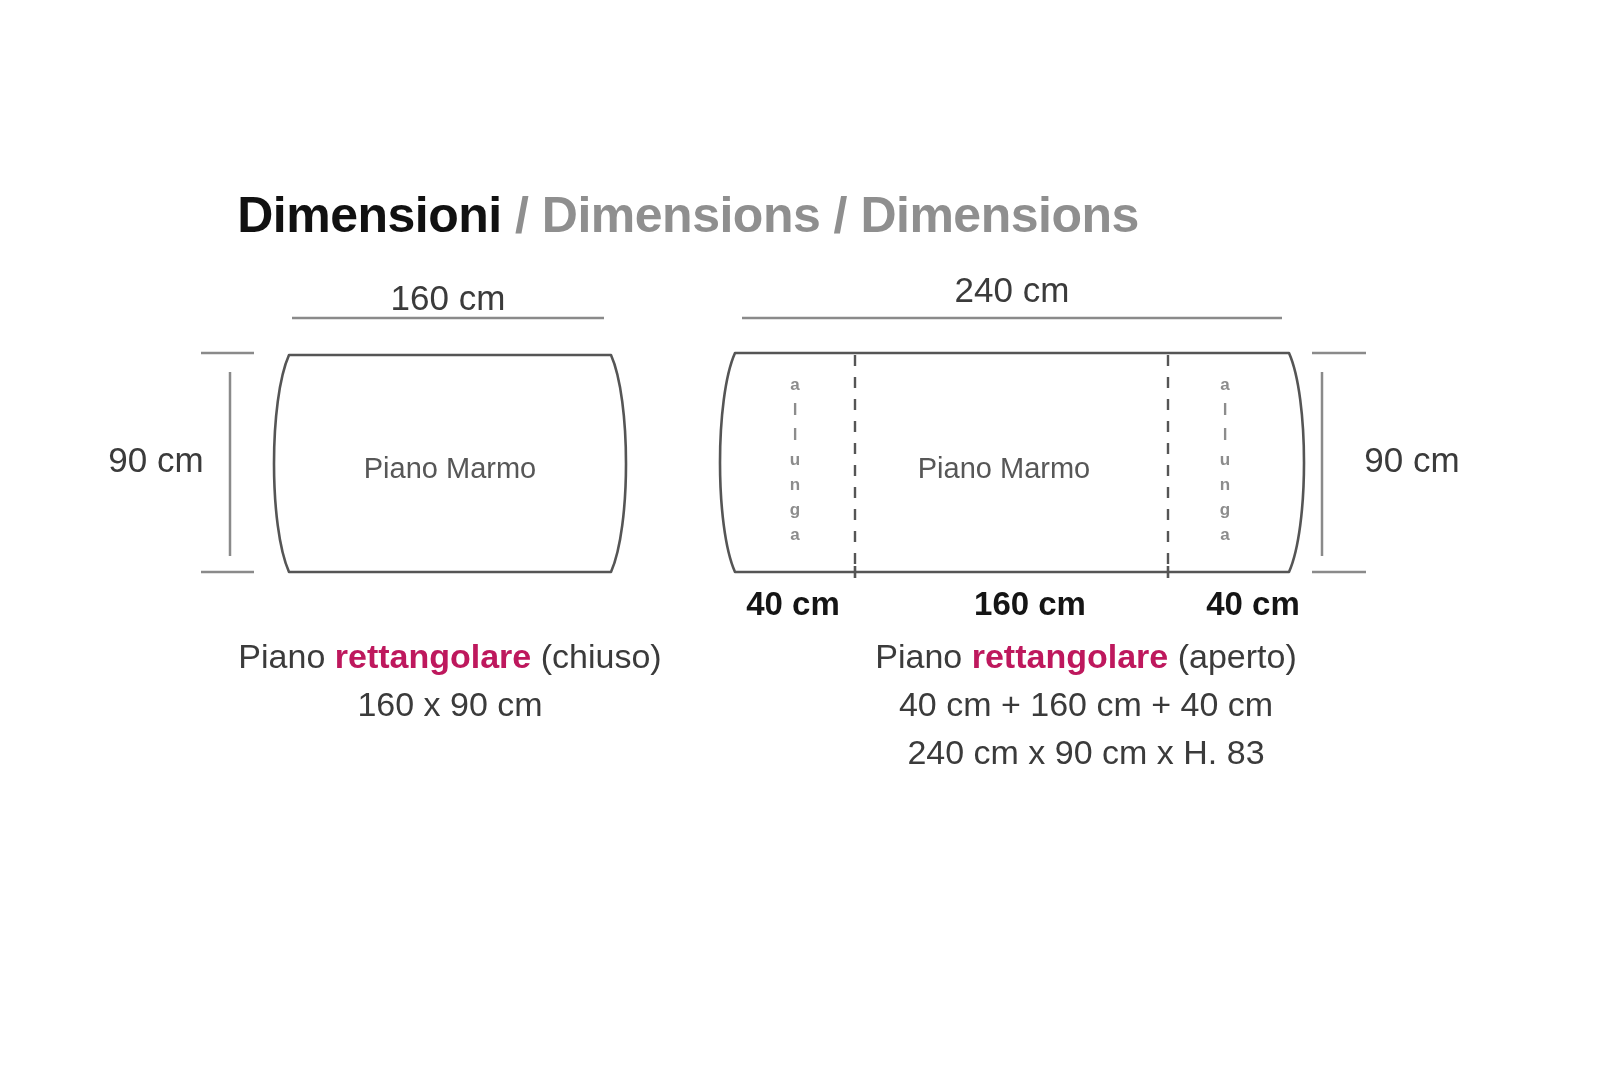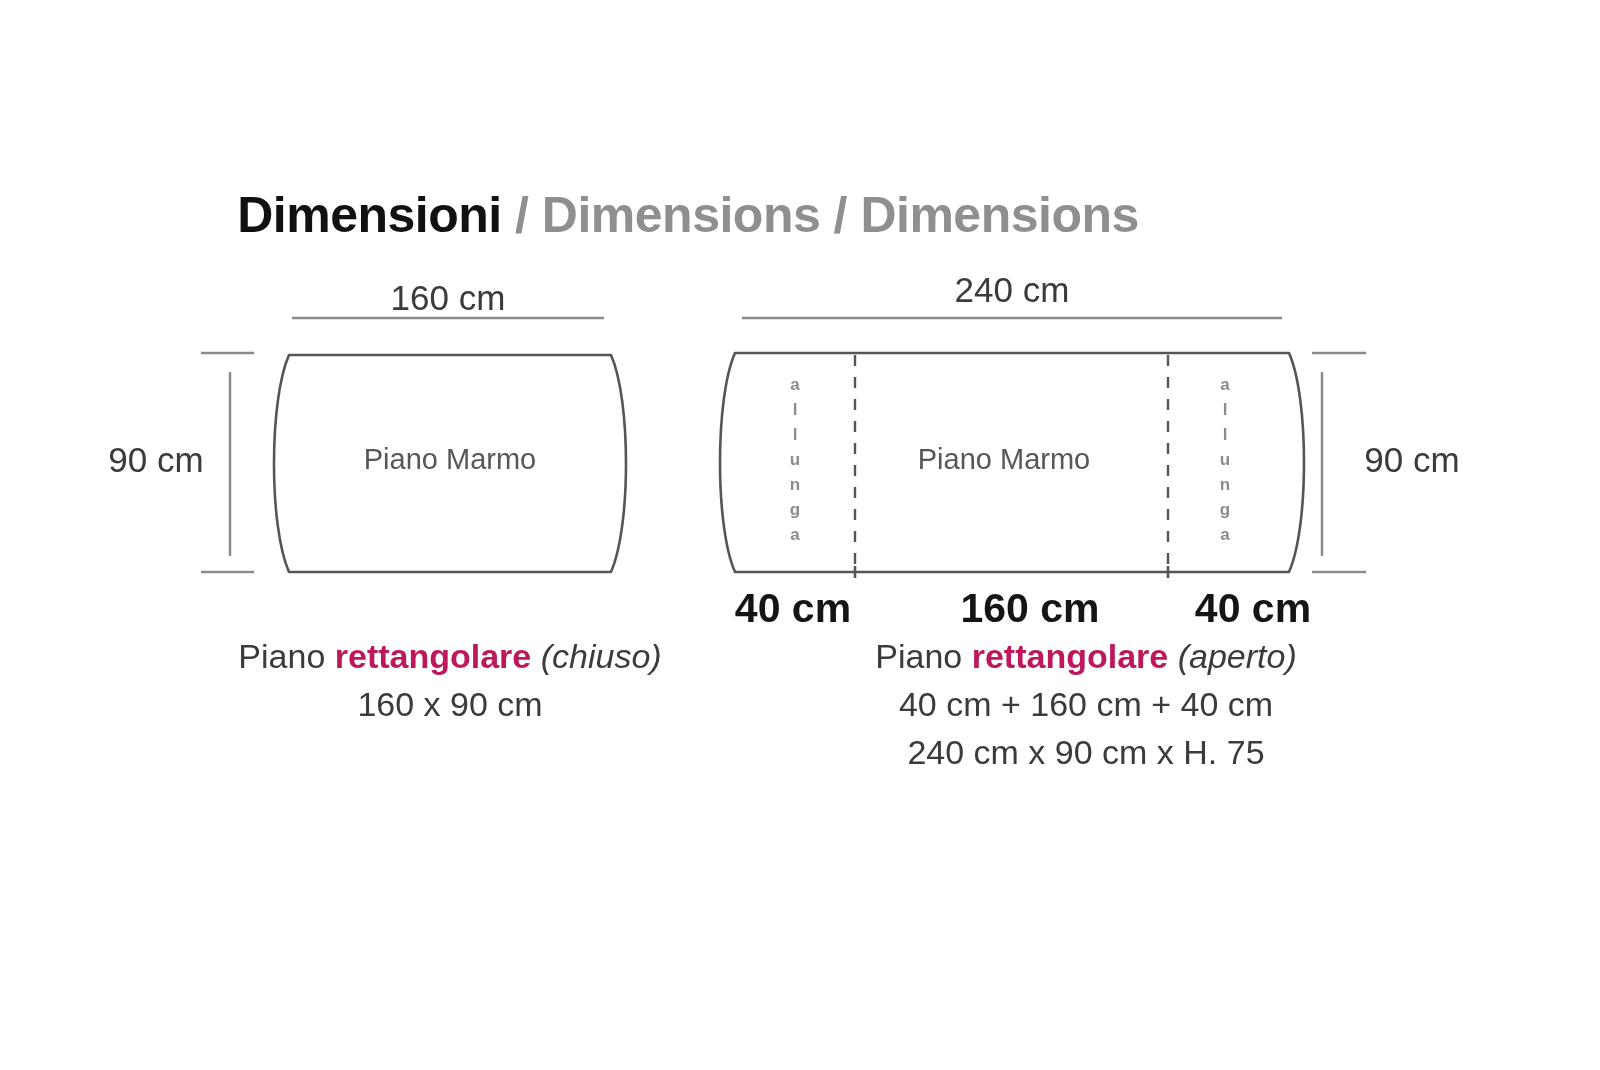--- a/index.html
+++ b/index.html
@@ -47,21 +47,21 @@
   
   .dim-label {
     position: absolute;
     color: #3b3b3b;
     font-size: 35px;
     white-space: nowrap;
   }
   .dim-label.bold {
     font-weight: bold;
     color: #151515;
-    font-size: 41px;
+    font-size: 33px;
   }
 
   #label-160-top {
     left: 292px; top: 278px; width: 312px;
     text-align: center;
   }
   #label-240-top {
     left: 742px; top: 270px; width: 540px;
     text-align: center;
   }
@@ -85,20 +85,21 @@
     left: 1178px; top: 585px; width: 150px;
     text-align: center;
   }
 
   
   .surface-label {
     position: absolute;
     color: #575757;
     font-size: 29px;
     white-space: nowrap;
+    margin-top: 9px;
   }
   #surface-left {
     left: 290px; top: 443px; width: 320px;
     text-align: center;
   }
   #surface-right {
     left: 872px; top: 443px; width: 264px;
     text-align: center;
   }
 
@@ -120,21 +121,21 @@
   
   .caption-block {
     position: absolute;
     text-align: center;
     color: #3b3b3b;
     font-size: 34px;
     line-height: 48px;
     white-space: nowrap;
   }
   .caption-block .b { font-weight: bold; color: #be185d; }
-  .caption-block .i { font-style: italic; }
+  .caption-block .i { }
 
   #caption-left  { left: 130px; top: 632px; width: 640px; }
   #caption-right { left: 736px; top: 632px; width: 700px; }
 
   .caption-line { display: block; }
 </style>
 </head>
 <body>
 
 <div id="title">
@@ -213,14 +214,14 @@
 </div>
 
 <div class="caption-block" id="caption-left">
   <span class="caption-line"><span>Piano </span><span class="b">rettangolare</span><span class="i"> (chiuso)</span></span>
   <span class="caption-line">160 x 90 cm</span>
 </div>
 
 <div class="caption-block" id="caption-right">
   <span class="caption-line"><span>Piano </span><span class="b">rettangolare</span><span class="i"> (aperto)</span></span>
   <span class="caption-line">40 cm + 160 cm + 40 cm</span>
-  <span class="caption-line">240 cm x 90 cm x H. 75</span>
+  <span class="caption-line">240 cm x 90 cm x H. 83</span>
 </div>
 
 </body></html>

